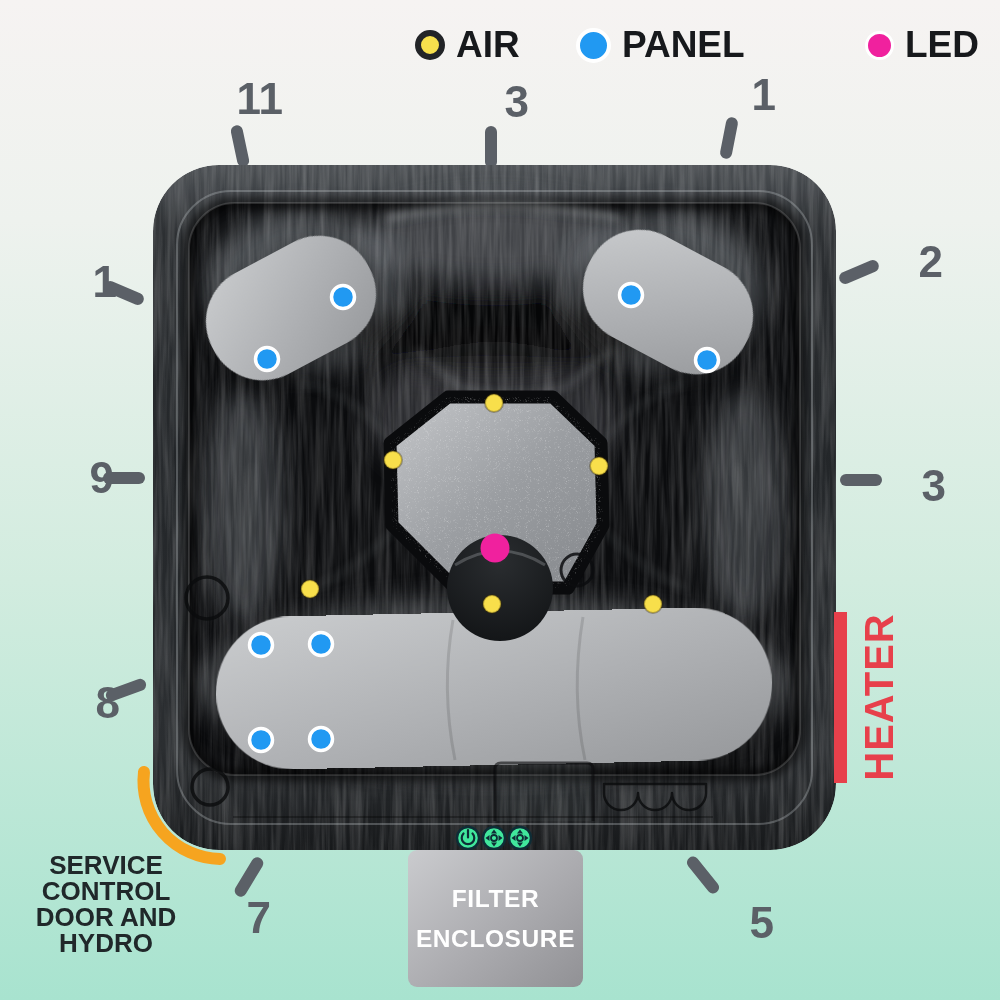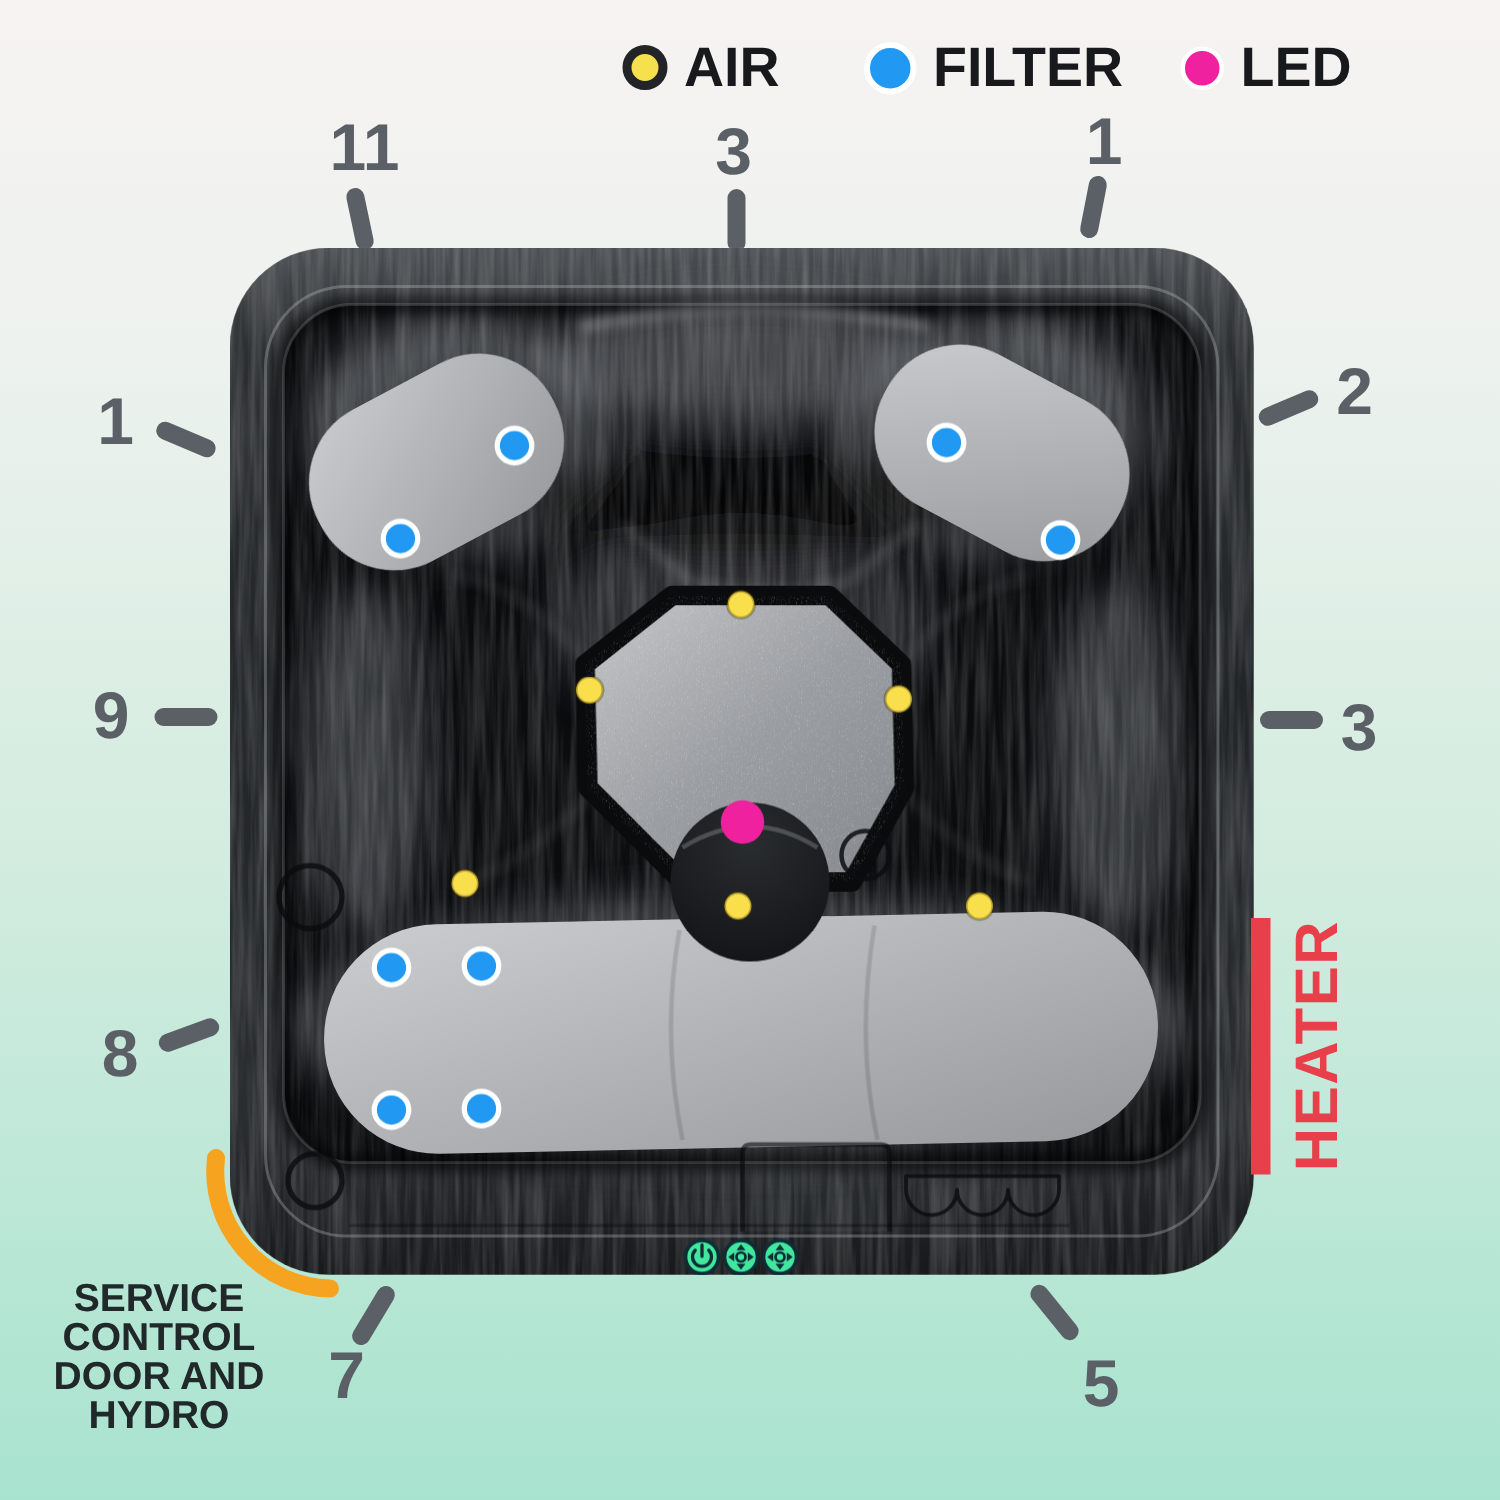--- a/index.html
+++ b/index.html
@@ -9,21 +9,21 @@
     font-family:"Liberation Sans","DejaVu Sans",sans-serif;
   }
   
   .legend-item{position:absolute;top:24px;display:flex;align-items:center;gap:11px;
     font-weight:800;font-size:37px;color:#17191c;}
   .legend-dot{border-radius:50%;}
   .dot-air{width:18px;height:18px;border:6px solid #222427;background:#f7e04d;}
   .dot-hydro{width:27px;height:27px;border:4px solid #ffffff;background:#2199f2;}
   .dot-led{width:23px;height:23px;border:3px solid #ffffff;background:#f0219e;}
   
-  .clock-num{position:absolute;width:80px;text-align:center;font-size:44px;font-weight:800;
+  .clock-num{position:absolute;width:80px;text-align:right;font-size:44px;font-weight:800;
     color:#5b6067;line-height:48px;}
   .clock-tick{position:absolute;background:#5b6067;border-radius:6px;}
   
   .heater-bar{position:absolute;left:834px;top:612px;width:13px;height:171px;background:#e7404b;}
   .heater-label{position:absolute;left:793px;top:677px;width:171px;text-align:center;
     font-size:40px;font-weight:800;color:#e7404b;letter-spacing:1px;line-height:1;
     transform:rotate(-90deg);transform-origin:center;}
   .service-label{position:absolute;left:16px;top:852px;width:180px;text-align:center;
     font-size:26px;font-weight:800;color:#20282a;line-height:26px;}
   .filter-box{position:absolute;left:408px;top:850px;width:175px;height:137px;border-radius:9px;
@@ -36,23 +36,23 @@
 <body>
 
 <div class="scene">
 
   <div class="legend-item" style="left:415px">
     <div class="legend-dot dot-air"></div>
     <span>AIR</span>
   </div>
   <div class="legend-item" style="left:576px">
     <div class="legend-dot dot-hydro"></div>
-    <span>FILTER</span>
-  </div>
-  <div class="legend-item" style="left:787px">
+    <span>PANEL</span>
+  </div>
+  <div class="legend-item" style="left:865px">
     <div class="legend-dot dot-led"></div>
     <span>LED</span>
   </div>
 
   <div id="clock-layer">
       <div class="clock-num" style="left: 203px; top: 75px;">11</div>
       <div class="clock-tick" style="left: 234px; top: 125px; width: 12px; height: 42px; transform: rotate(-12deg);"></div>
       <div class="clock-num" style="left: 449px; top: 78px;">3</div>
       <div class="clock-tick" style="left: 485px; top: 126px; width: 12px; height: 42px; transform: rotate(0deg);"></div>
       <div class="clock-num" style="left: 696px; top: 71px;">1</div>
@@ -233,14 +233,18 @@
   <svg class="arc-svg" style="left:130px;top:758px;width:100px;height:110px" viewBox="130 758 100 110">
     <path d="M144,772 A78,78 0 0 0 220,859" fill="none" stroke="#f6a41f" stroke-width="12" stroke-linecap="round"></path>
   </svg>
   <div class="service-label">
     <div>SERVICE</div>
     <div>CONTROL</div>
     <div>DOOR AND</div>
     <div>HYDRO</div>
   </div>
 
+  <div class="filter-box">
+    <div>FILTER</div>
+    <div>ENCLOSURE</div>
+  </div>
 
 </div>
 
 </body></html>

